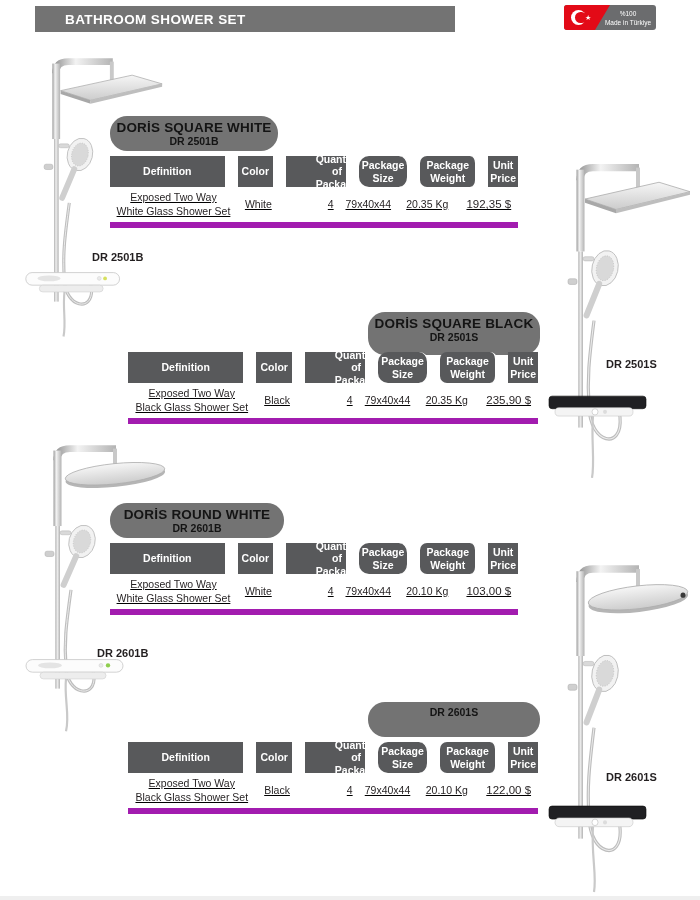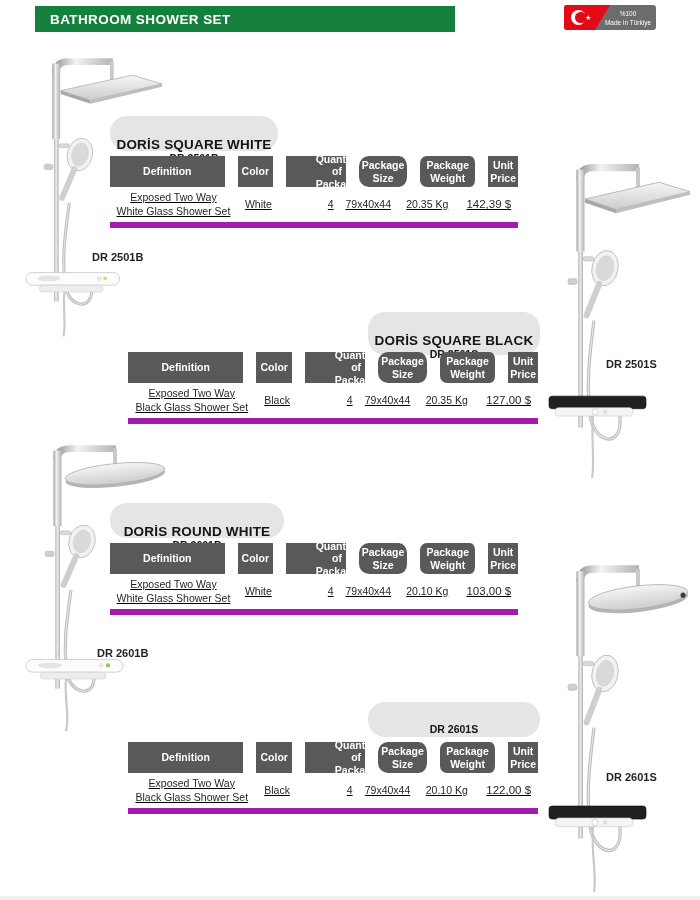--- a/index.html
+++ b/index.html
@@ -5,22 +5,22 @@
   * { margin:0; padding:0; box-sizing:border-box; }
   body { background:#fff; }
   .page {
     position:relative; width:700px; height:900px; background:#ffffff;
     font-family:"Liberation Sans", sans-serif; overflow:hidden;
   }
 
   
   .header-bar {
     position:absolute; left:35px; top:6px; width:420px; height:26px;
-    background:#15803d; color:#ffffff; display:flex; align-items:center;
-    padding-left:15px; font-size:13.5px; font-weight:bold; letter-spacing:.4px;
+    background:#737373; color:#ffffff; display:flex; align-items:center;
+    padding-left:30px; font-size:13.5px; font-weight:bold; letter-spacing:.4px;
   }
 
   
   .badge {
     position:absolute; left:564px; top:5px; width:92px; height:25px;
     background:#6b6c6e; border-radius:3px; overflow:hidden;
   }
   .badge-flag {
     position:absolute; left:0; top:0; width:46px; height:25px; background:#e30a17;
     clip-path:polygon(0 0, 46px 0, 31px 25px, 0 25px);
@@ -36,22 +36,22 @@
   .flag-star {
     position:absolute; left:21px; top:8.5px; color:#ffffff; font-size:7px; line-height:7px;
   }
   .badge-text {
     position:absolute; right:3px; top:4px; width:50px; text-align:center;
     color:#ffffff; font-size:6.5px; line-height:1.4;
   }
 
   
   .pill {
-    position:absolute; background:#e5e5e5; border-radius:17px; text-align:center;
-    color:#141414; padding-top:21px;
+    position:absolute; background:#737373; border-radius:17px; text-align:center;
+    color:#141414; padding-top:4px;
   }
   .pill-name { font-size:13.5px; font-weight:bold; letter-spacing:.2px; }
   .pill-code { font-size:10.5px; font-weight:bold; }
 
   
   .ptable { position:absolute; }
   .thead { display:flex;gap:11px; }
   .th {
     background:#58595b; color:#ffffff; font-weight:bold; font-size:10.5px;
     height:31px; display:flex; align-items:center; justify-content:center;
@@ -153,21 +153,21 @@
     </div>
     <div class="trow">
       <div class="td c0">
         <div>Exposed Two Way</div>
         <div>White Glass Shower Set</div>
       </div>
       <div class="td c1">White</div>
       <div class="td c2">4</div>
       <div class="td c3">79x40x44</div>
       <div class="td c4">20.35 Kg</div>
-      <div class="td c5 price">142,39 $</div>
+      <div class="td c5 price">192,35 $</div>
     </div>
   </div>
 
   <svg class="product-svg" style="left:543px;top:155px" width="150" height="325" viewBox="0 0 150 310" preserveAspectRatio="none">
     <path d="M37 24 Q37 12 50 12 L96 12" fill="none" stroke="url(#poleGrad)" stroke-width="7"></path>
     <rect x="93" y="12" width="4" height="20" fill="#c9c9c9"></rect>
     <polygon points="42,42 116,26 147,35 73,52" fill="url(#slabGrad)" stroke="#adadad" stroke-width="0.8"></polygon>
     <polygon points="42,42 73,52 73,55.5 42,45.5" fill="#a8a8a8"></polygon>
     <polygon points="73,52 147,35 147,38 73,55.5" fill="#bebebe"></polygon>
     <rect x="33.5" y="14" width="8" height="78" fill="url(#poleGrad)"></rect>
@@ -206,21 +206,21 @@
     </div>
     <div class="trow">
       <div class="td c0">
         <div>Exposed Two Way</div>
         <div>Black Glass Shower Set</div>
       </div>
       <div class="td c1">Black</div>
       <div class="td c2">4</div>
       <div class="td c3">79x40x44</div>
       <div class="td c4">20.35 Kg</div>
-      <div class="td c5 price">127,00 $</div>
+      <div class="td c5 price">235,90 $</div>
     </div>
   </div>
 
   <svg class="product-svg" style="left:20px;top:437px" width="150" height="300" viewBox="0 0 150 310" preserveAspectRatio="none">
     <path d="M37 24 Q37 12 50 12 L96 12" fill="none" stroke="url(#poleGrad)" stroke-width="7"></path>
     <rect x="93" y="12" width="4" height="22" fill="#c9c9c9"></rect>
     <g transform="rotate(-6 95 38)">
       <ellipse cx="95" cy="41" rx="50" ry="10.5" fill="#b5b5b5"></ellipse>
       <ellipse cx="95" cy="38" rx="50" ry="10.5" fill="url(#slabGrad)" stroke="#adadad" stroke-width=".8"></ellipse>
     </g>

